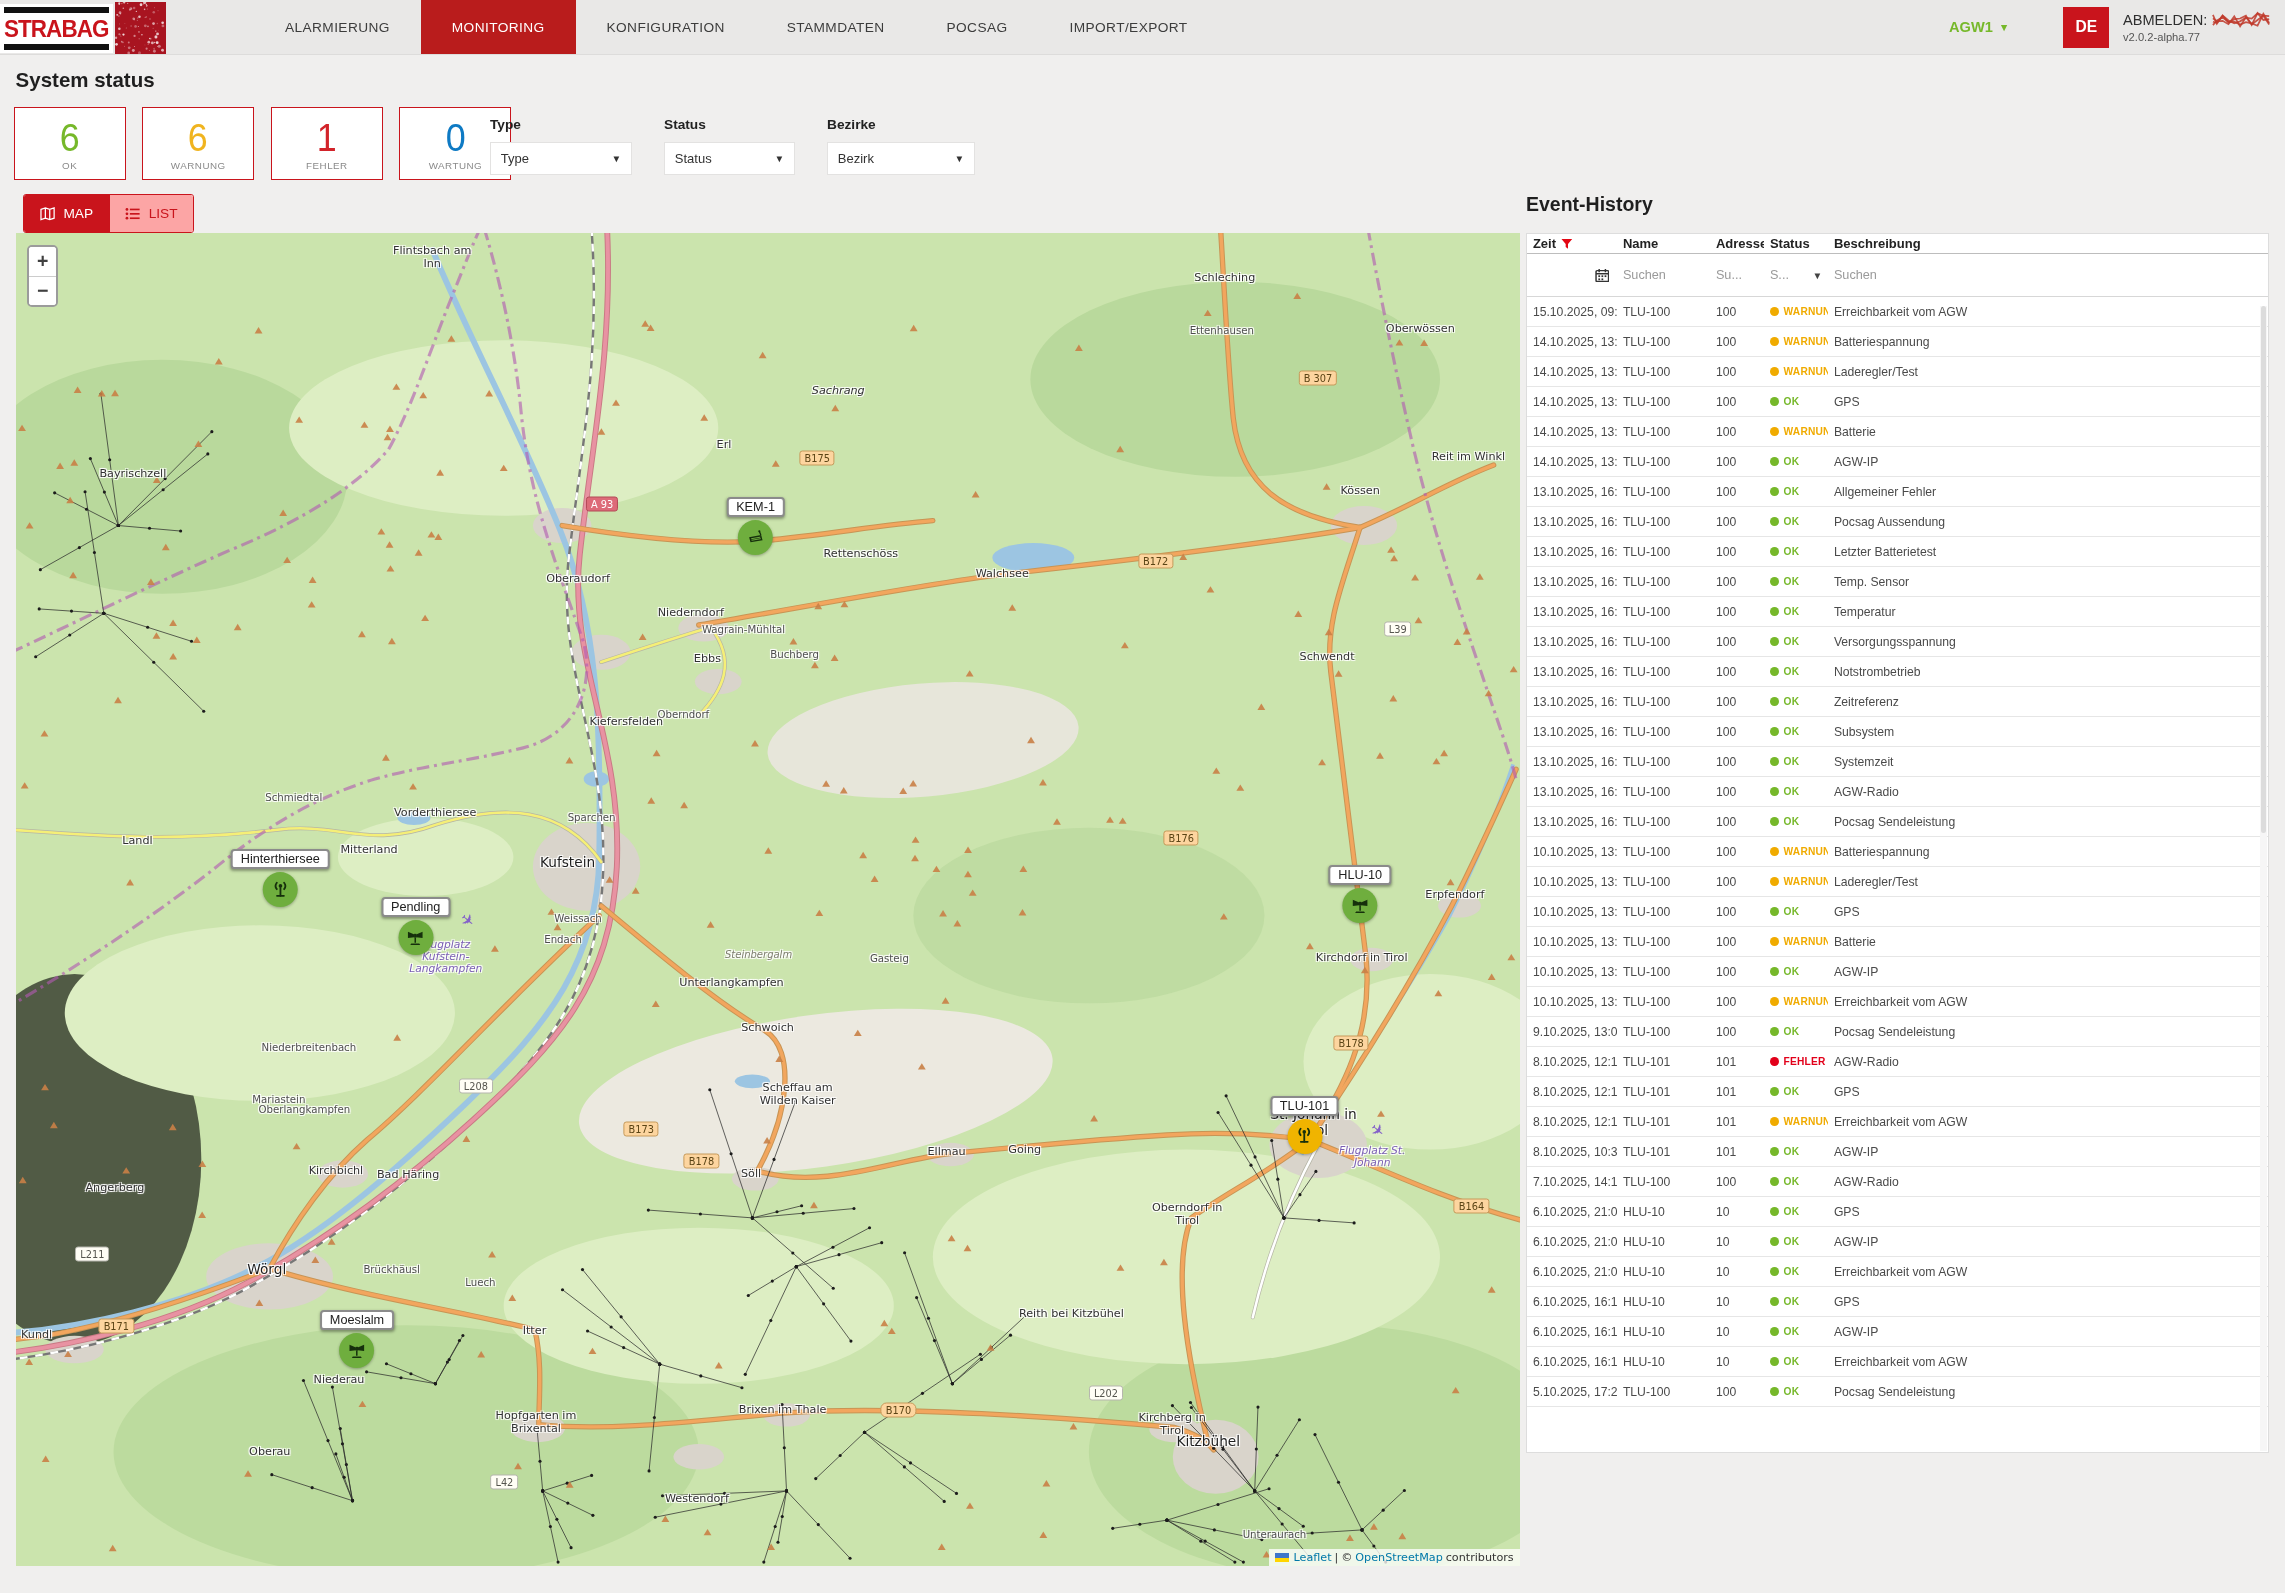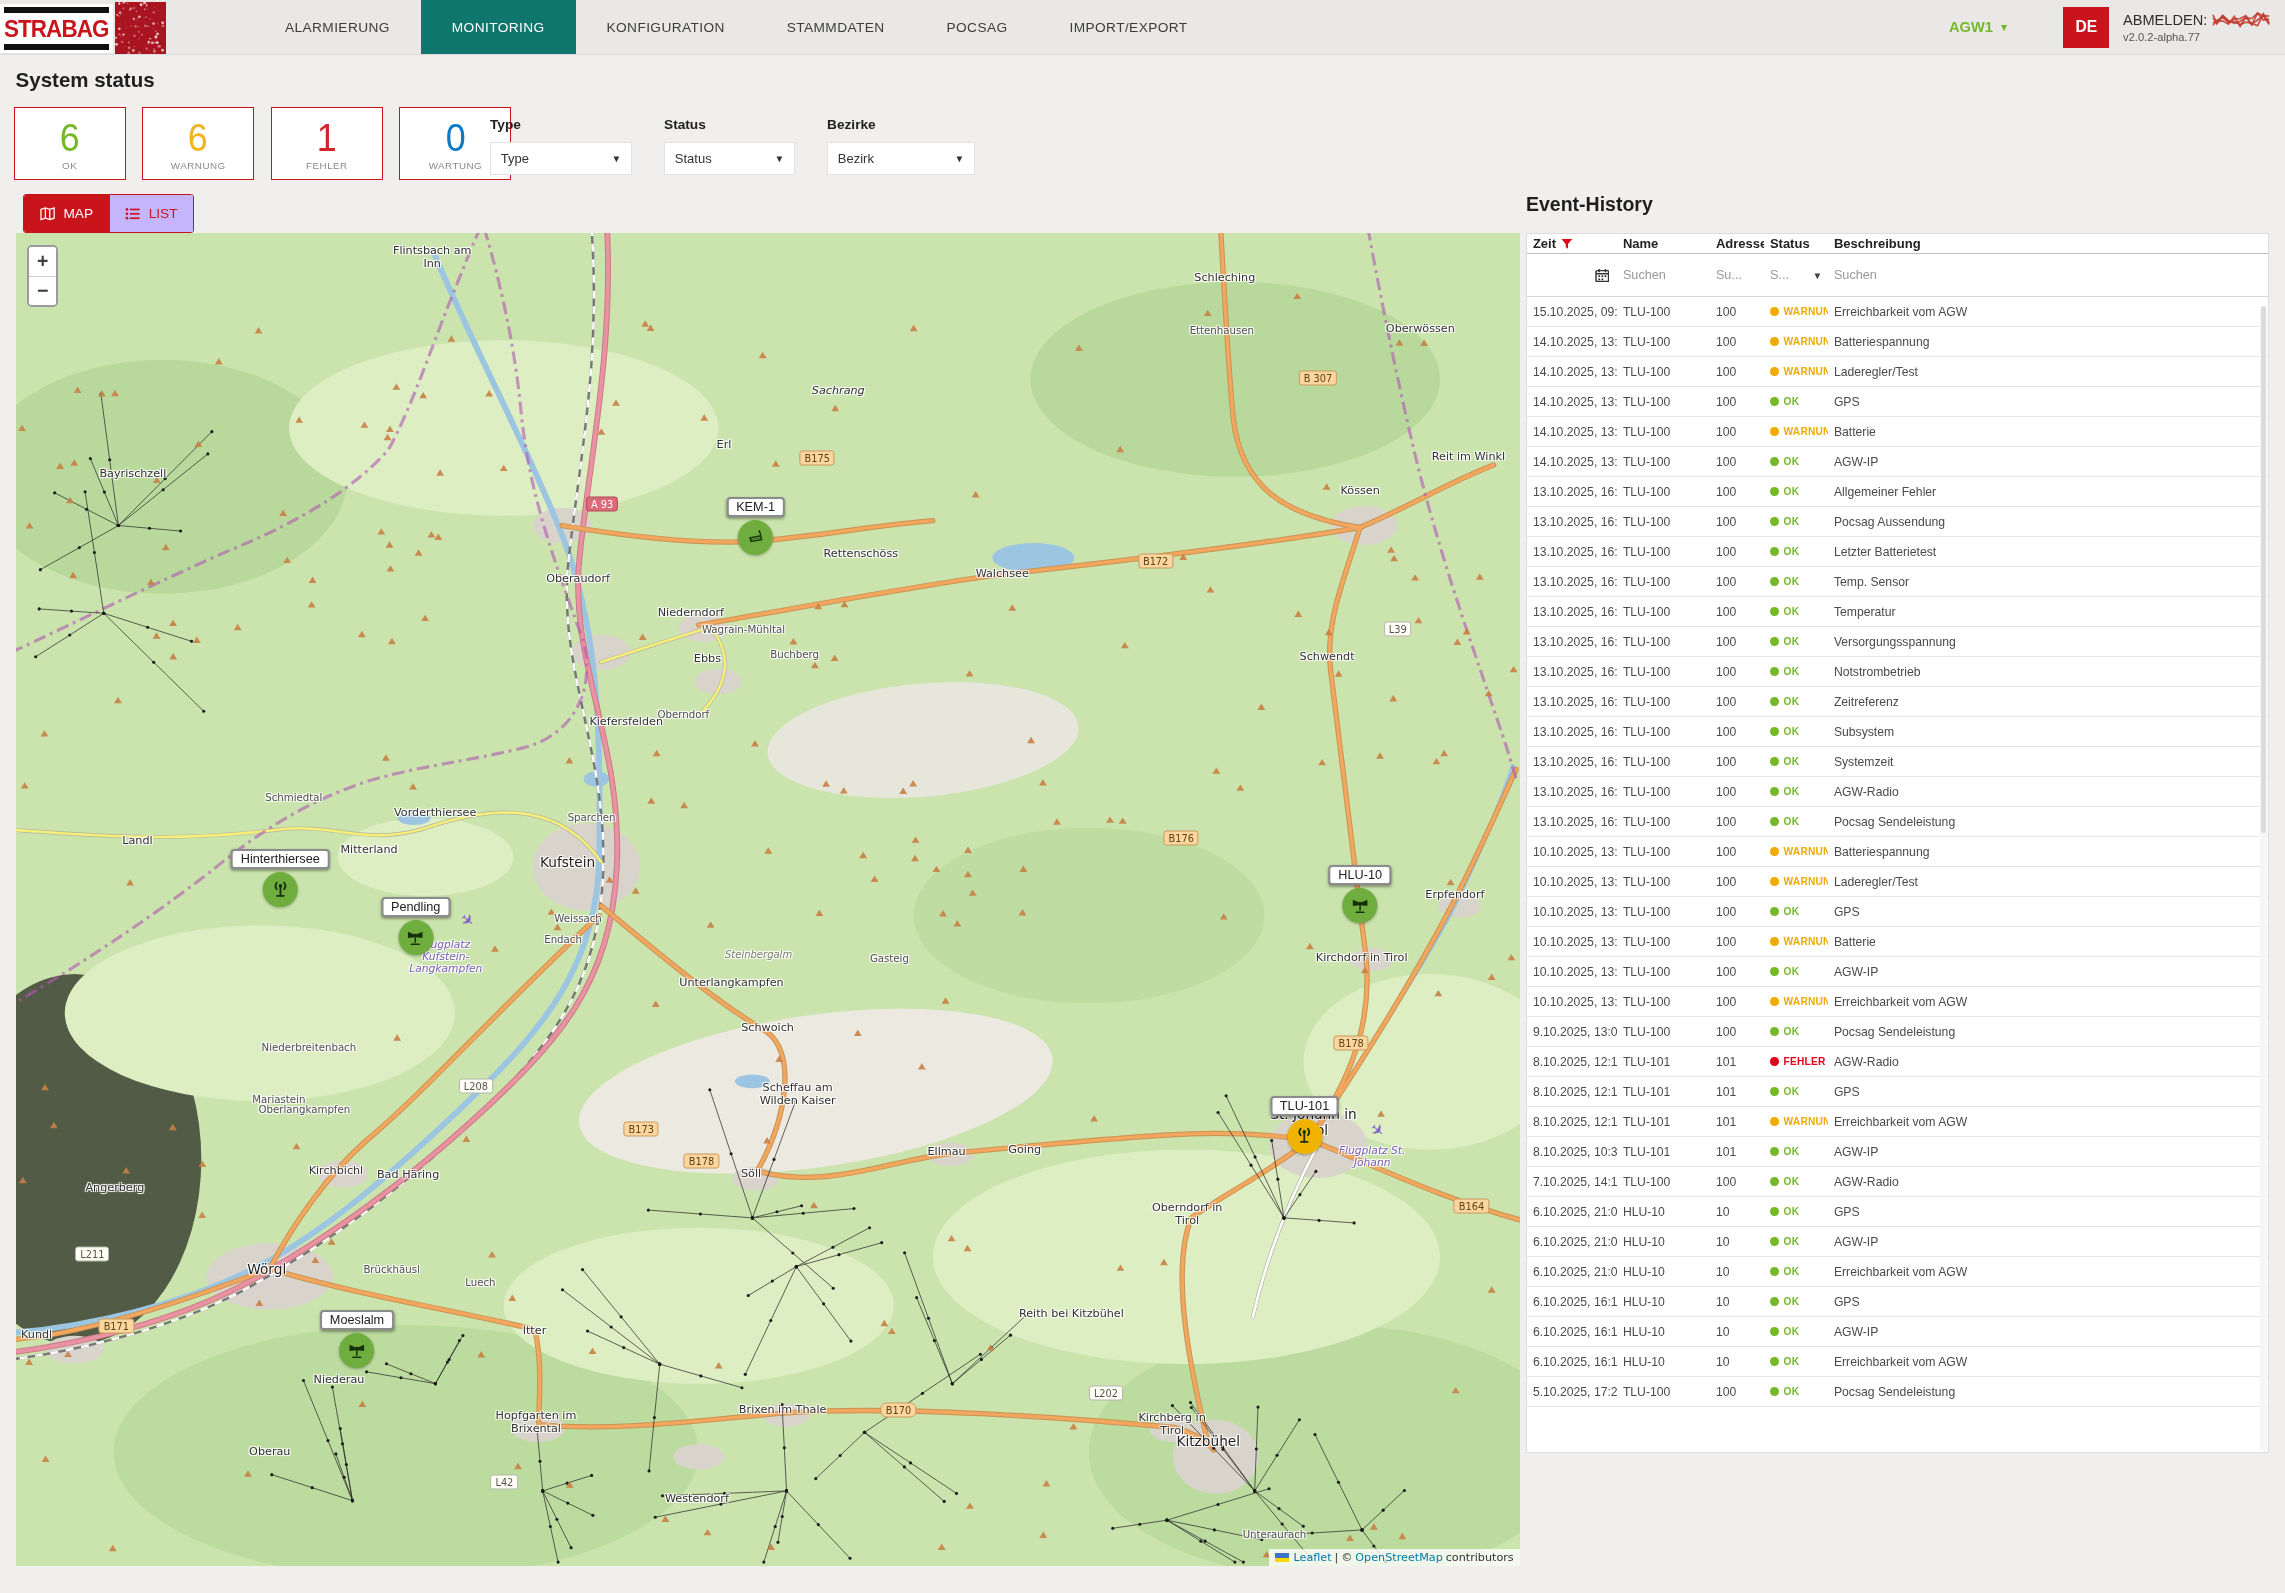--- a/index.html
+++ b/index.html
@@ -8,21 +8,21 @@
 
 
 .header{position:absolute;left:0;top:0;width:2285px;height:55px;background:#e9e8e7;border-bottom:1px solid #dddcdb;display:flex;align-items:stretch;z-index:50;}
 .logo-wrap{display:flex;align-items:center;height:100%;}
 .logo-box{width:113px;height:49px;background:#fff;margin-top:2.9px;display:flex;flex-direction:column;justify-content:space-between;padding:2.9px 3.9px;}
 .logo-bar{height:5.9px;background:#111;}
 .logo-text{color:#c9141c;font-weight:bold;font-size:24.4px;letter-spacing:-1px;transform:scaleX(.92);transform-origin:left;line-height:25px;font-family:"Liberation Sans",sans-serif;}
 .logo-speckle{width:51px;height:52px;margin-top:2.9px;margin-left:2px;background:#a81420;overflow:hidden;}
 .nav{display:flex;align-items:stretch;margin-left:88px;}
 .nav-item{display:flex;align-items:center;padding:0 31px;font-size:13.7px;color:#3c3c3c;letter-spacing:0.4px;cursor:pointer;}
-.nav-item.active{background:#0f766e;color:#fff;}
+.nav-item.active{background:#b91c1c;color:#fff;}
 .header-right{margin-left:auto;display:flex;align-items:center;padding-right:9.8px;}
 .agw{color:#76b82a;font-weight:bold;font-size:14.6px;display:flex;align-items:center;gap:5.9px;cursor:pointer;margin-right:54px;}
 .agw .caret{font-size:10.7px;}
 .lang-badge{width:46px;height:41px;background:#c9141c;color:#fff;font-weight:bold;font-size:15.6px;display:flex;align-items:center;justify-content:center;margin-right:13.7px;cursor:pointer;}
 .logout-block{display:flex;flex-direction:column;justify-content:center;}
 .logout-line{display:flex;align-items:center;gap:3.9px;font-size:14.6px;color:#2e2e2e;cursor:pointer;}
 .version{font-size:11.2px;color:#555;margin-top:2px;}
 
 
 .sys-title{position:absolute;left:15.6px;top:68px;font-size:20.5px;font-weight:bold;color:#1f1f1f;}
@@ -32,21 +32,21 @@
 .card-lab{font-size:9.8px;color:#8a8a8a;letter-spacing:0.5px;margin-top:2px;}
 .filter-bar{position:absolute;left:490px;top:117px;display:flex;gap:32px;}
 .filter{display:flex;flex-direction:column;}
 .flabel{font-size:13.7px;font-weight:bold;color:#222;margin-bottom:9.8px;}
 .fselect{height:33px;background:#fff;border:1px solid #e3e2e1;display:flex;align-items:center;justify-content:space-between;padding:0 9.8px;font-size:13px;color:#333;cursor:pointer;}
 .filter:nth-child(1) .fselect{width:142px;}
 .filter:nth-child(2) .fselect{width:131px;}
 .filter:nth-child(3) .fselect{width:148px;}
 .fcaret{font-size:9.8px;color:#333;}
 .view-toggle{position:absolute;left:23.4px;top:194px;height:39px;display:flex;border:1px solid #c9141c;border-radius:2.9px;overflow:hidden;background:#fff;}
-.vbtn{display:flex;align-items:center;gap:7.8px;padding:0 15.6px;font-size:13.7px;color:#c9141c;cursor:pointer;background:#c4b5fd;}
+.vbtn{display:flex;align-items:center;gap:7.8px;padding:0 15.6px;font-size:13.7px;color:#c9141c;cursor:pointer;background:#fca5a5;}
 .vbtn.active{background:#c9141c;color:#fff;}
 .vbtn + .vbtn{border-left:1px solid #c9141c;}
 .vicon{width:15.6px;height:15.6px;display:inline-flex;}
 .vicon svg{width:15.6px;height:15.6px;}
 
 
 .map{position:absolute;left:15.6px;top:233px;width:1504px;height:1333px;background:#cbe4ad;overflow:hidden;cursor:grab;}
 .map-svg{position:absolute;left:0;top:0;width:100%;height:100%;}
 .map-overlay{position:absolute;left:0;top:0;width:100%;height:100%;}
 .mlabel{position:absolute;transform:translate(-50%,-50%);white-space:nowrap;font-family:"DejaVu Sans",sans-serif;font-size:11.2px;color:#313131;text-shadow:-1px -1px 0 rgba(255,255,255,.85),1px -1px 0 rgba(255,255,255,.85),-1px 1px 0 rgba(255,255,255,.85),1px 1px 0 rgba(255,255,255,.85),0 0 2.9px #fff;z-index:3;}

